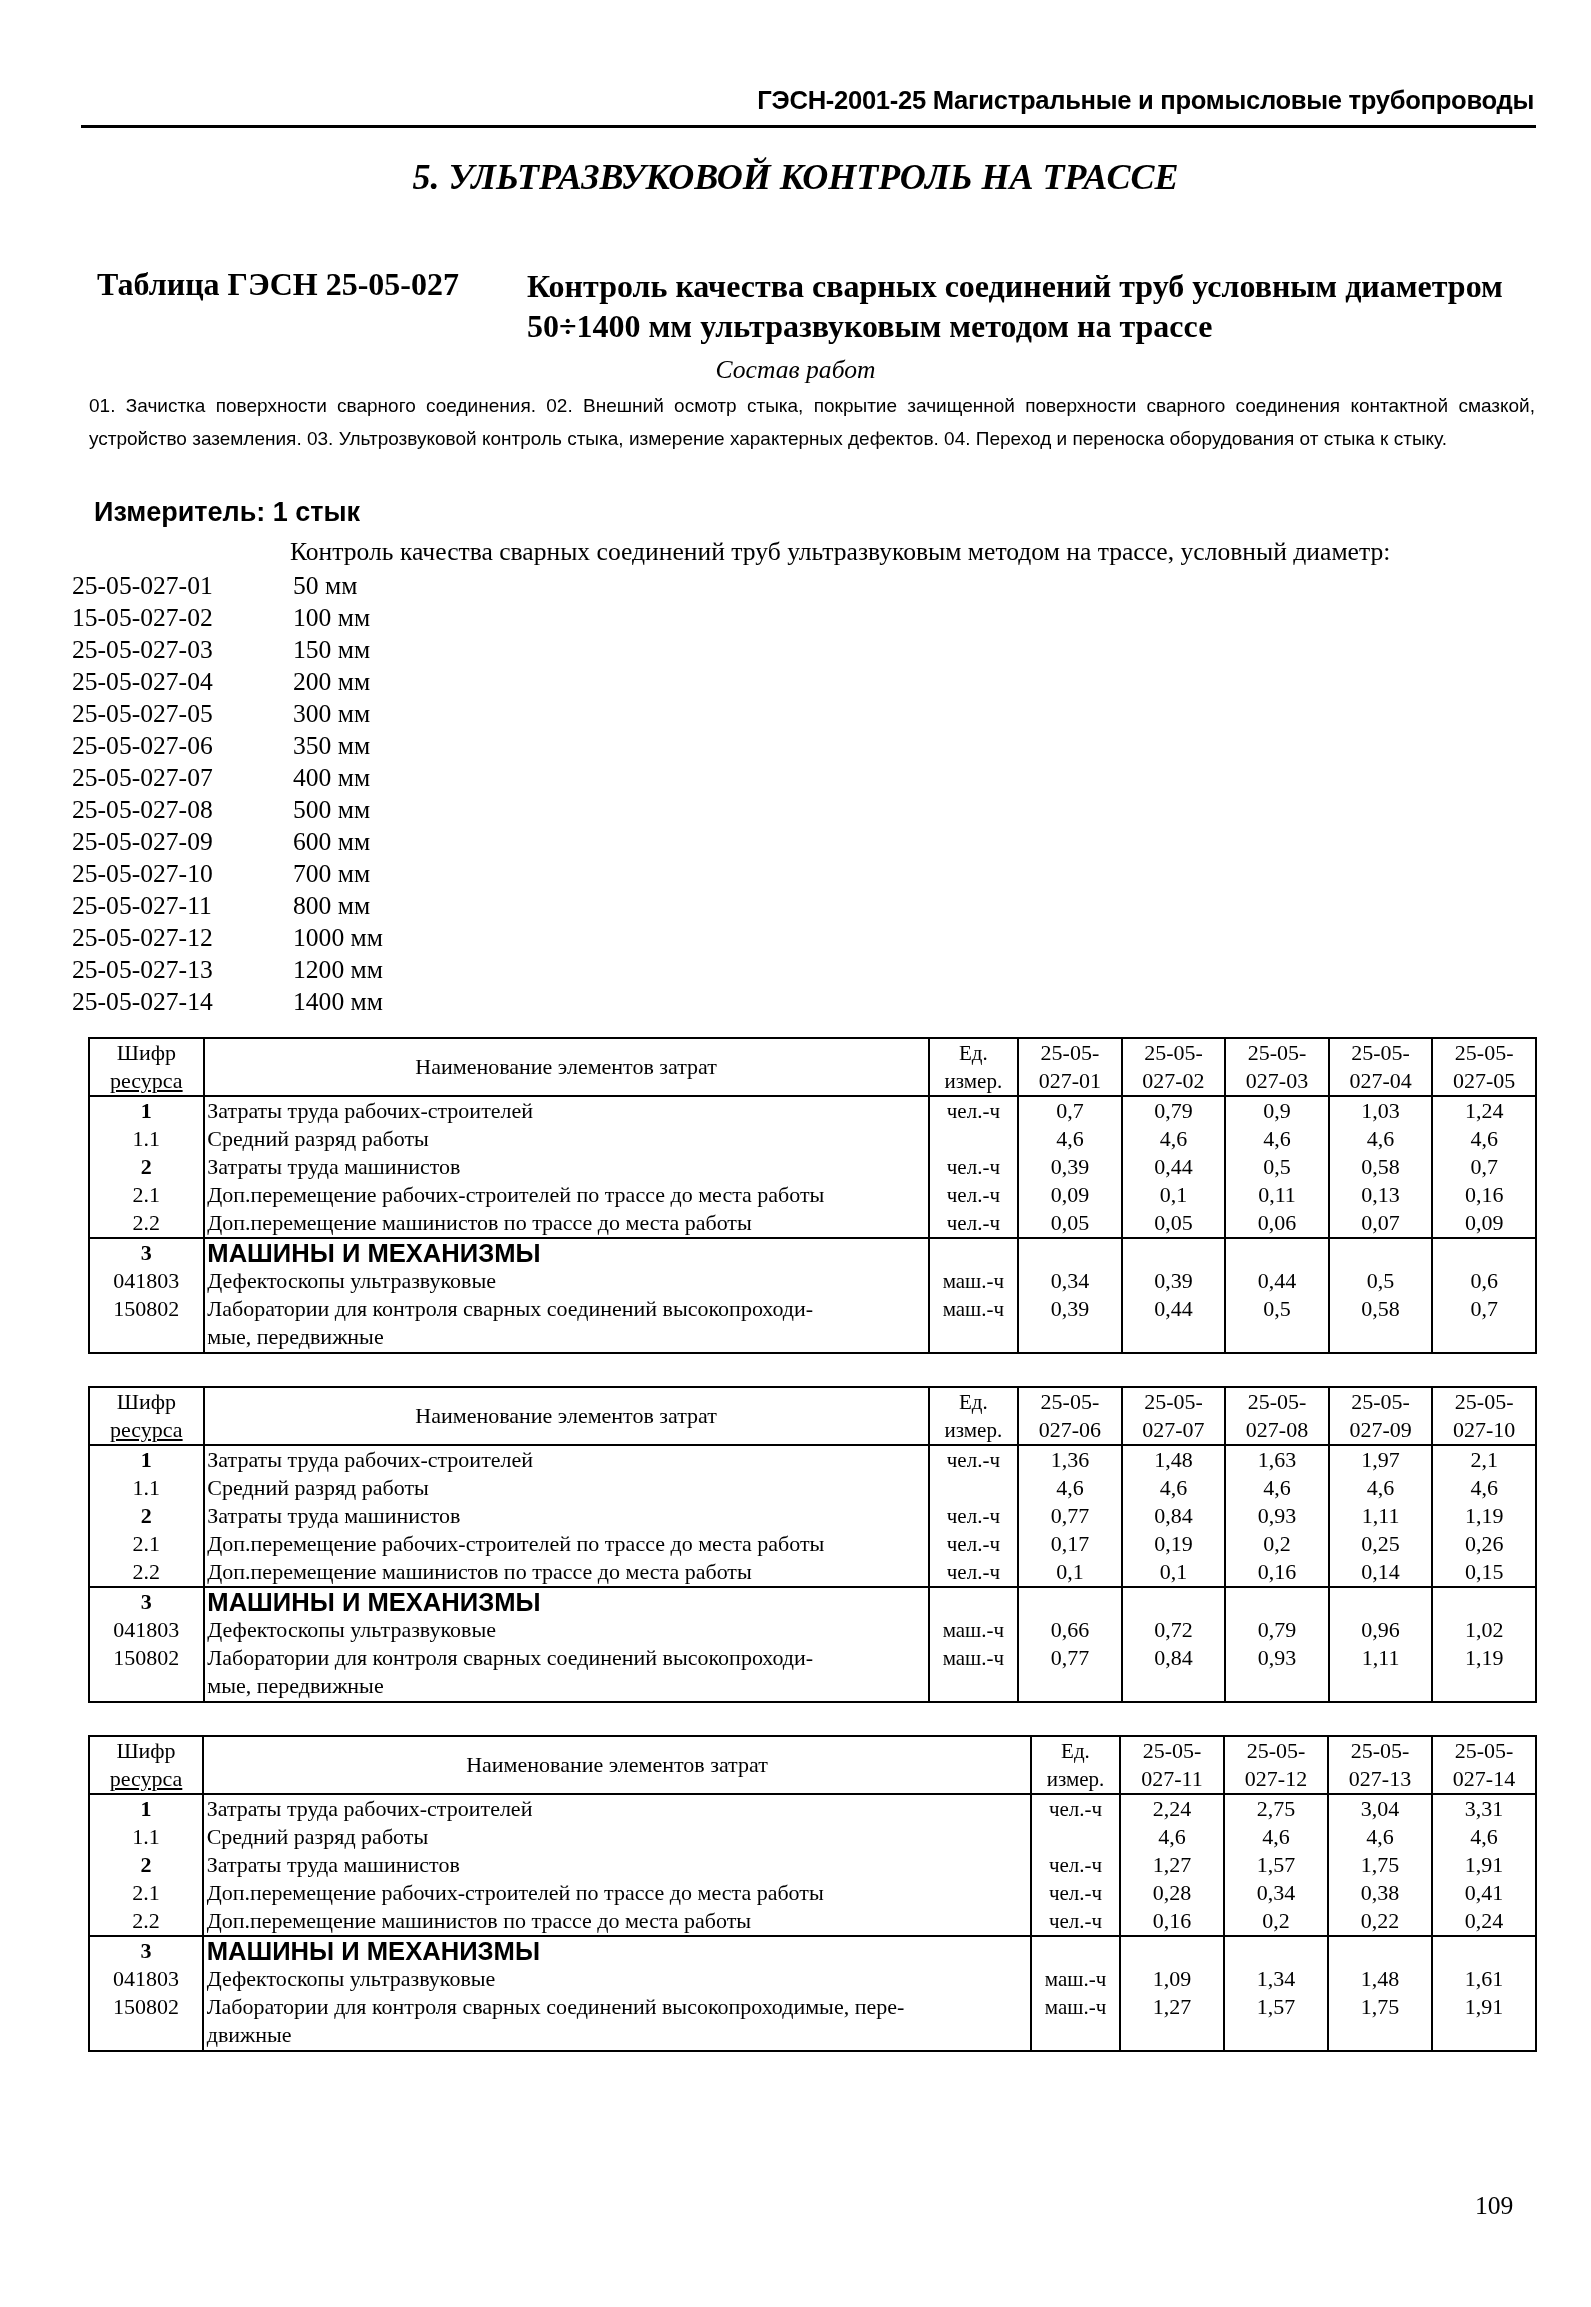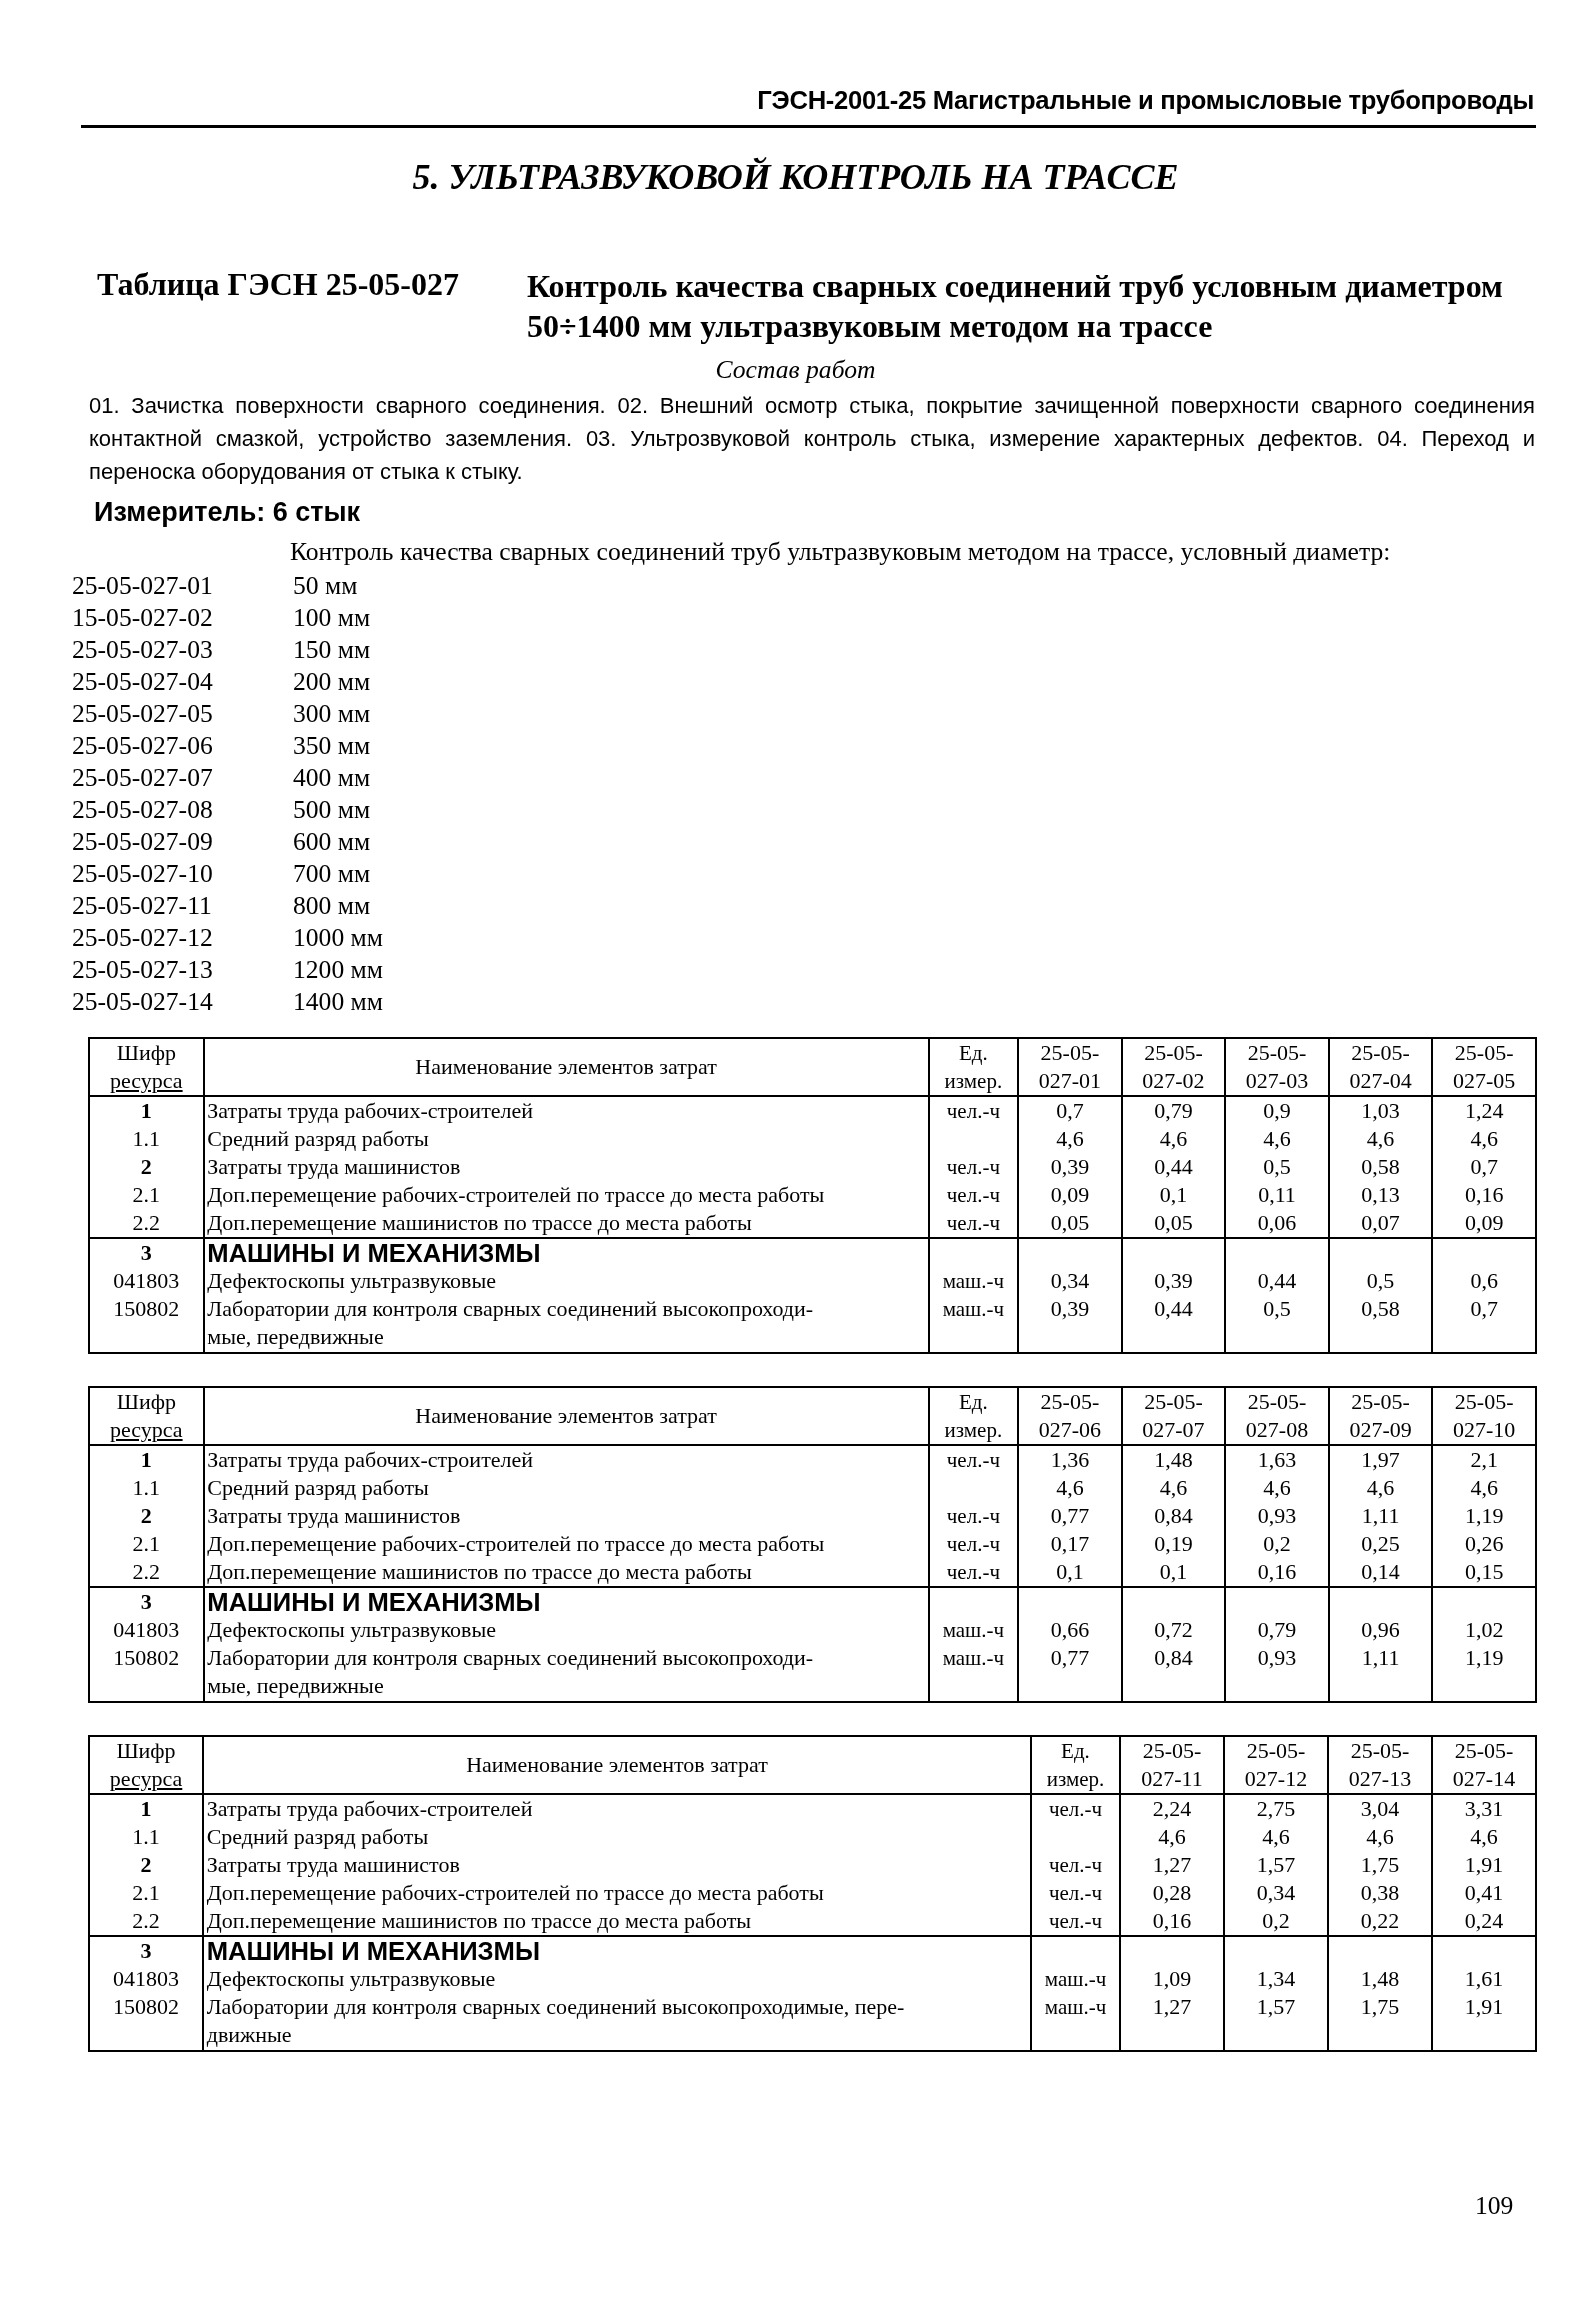--- a/index.html
+++ b/index.html
@@ -25,21 +25,21 @@
   .table-title {
     position: absolute; left: 527px; top: 266px; width: 1010px;
     font-weight: bold; font-size: 32px; line-height: 40px;
   }
   .works-caption {
     position: absolute; left: 0; top: 355px; width: 1591px; text-align: center;
     font-style: italic; font-size: 25.6px;
   }
   .works-text {
     position: absolute; left: 89px; top: 389px; width: 1446px;
-    font-family: "Liberation Sans", "DejaVu Sans", sans-serif; font-size: 22px; line-height: 33px;
+    font-family: "Liberation Sans", "DejaVu Sans", sans-serif; font-size: 19px; line-height: 33px;
     text-align: justify;
   }
   .measure {
     position: absolute; left: 94px; top: 497px;
     font-family: "Liberation Sans", "DejaVu Sans", sans-serif; font-weight: bold; font-size: 27px;
   }
   .norms-caption {
     position: absolute; left: 290px; top: 537px; font-size: 25.6px;
   }
   .norms-list {
@@ -76,21 +76,21 @@
 <div class="header-rule"></div>
 
 <div class="section-title">5. УЛЬТРАЗВУКОВОЙ КОНТРОЛЬ НА ТРАССЕ</div>
 
 <div class="table-code">Таблица ГЭСН 25-05-027</div>
 <div class="table-title">Контроль качества сварных соединений труб условным диаметром 50÷1400 мм ультразвуковым методом на трассе</div>
 
 <div class="works-caption">Состав работ</div>
 <div class="works-text">01. Зачистка поверхности сварного соединения. 02. Внешний осмотр стыка, покрытие зачищенной поверхности сварного соединения контактной смазкой, устройство заземления. 03. Ультрозвуковой контроль стыка, измерение характерных дефектов. 04. Переход и переноска оборудования от стыка к стыку.</div>
 
-<div class="measure">Измеритель: 6 стык</div>
+<div class="measure">Измеритель: 1 стык</div>
 
 <div class="norms-caption">Контроль качества сварных соединений труб ультразвуковым методом на трассе, условный диаметр:</div>
 <div class="norms-list" id="norms-list">
     <div class="norm-row">
       <span class="norm-code">25-05-027-01</span>
       <span>50 мм</span>
     </div>
     <div class="norm-row">
       <span class="norm-code">15-05-027-02</span>
       <span>100 мм</span>

